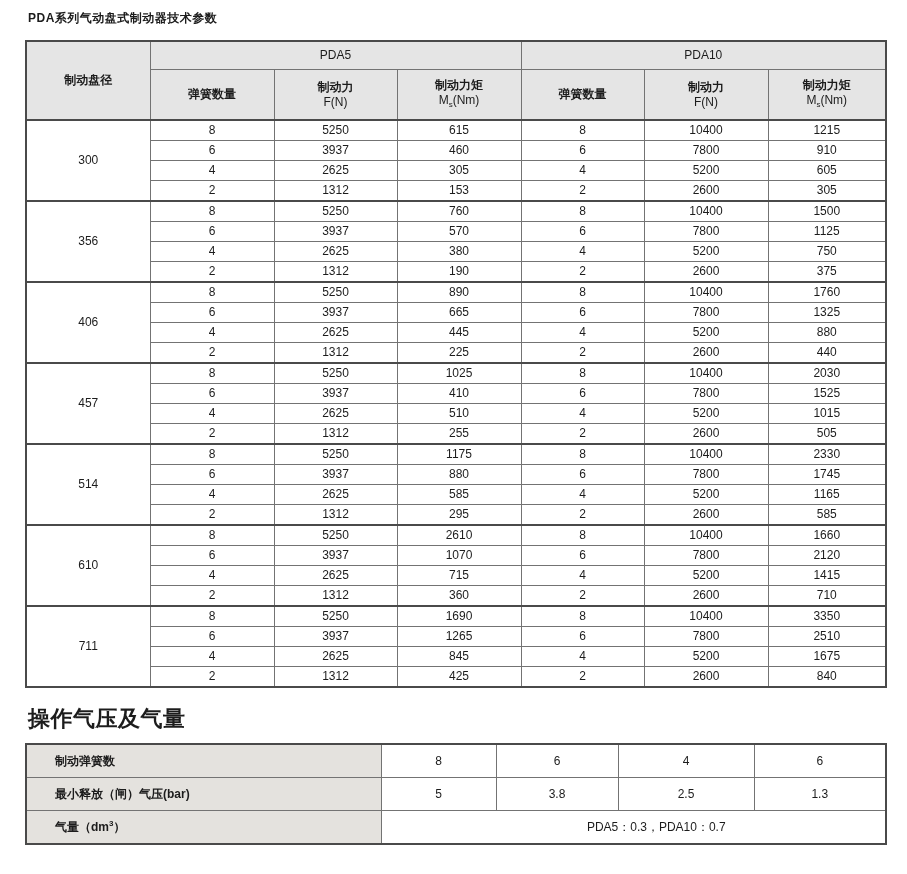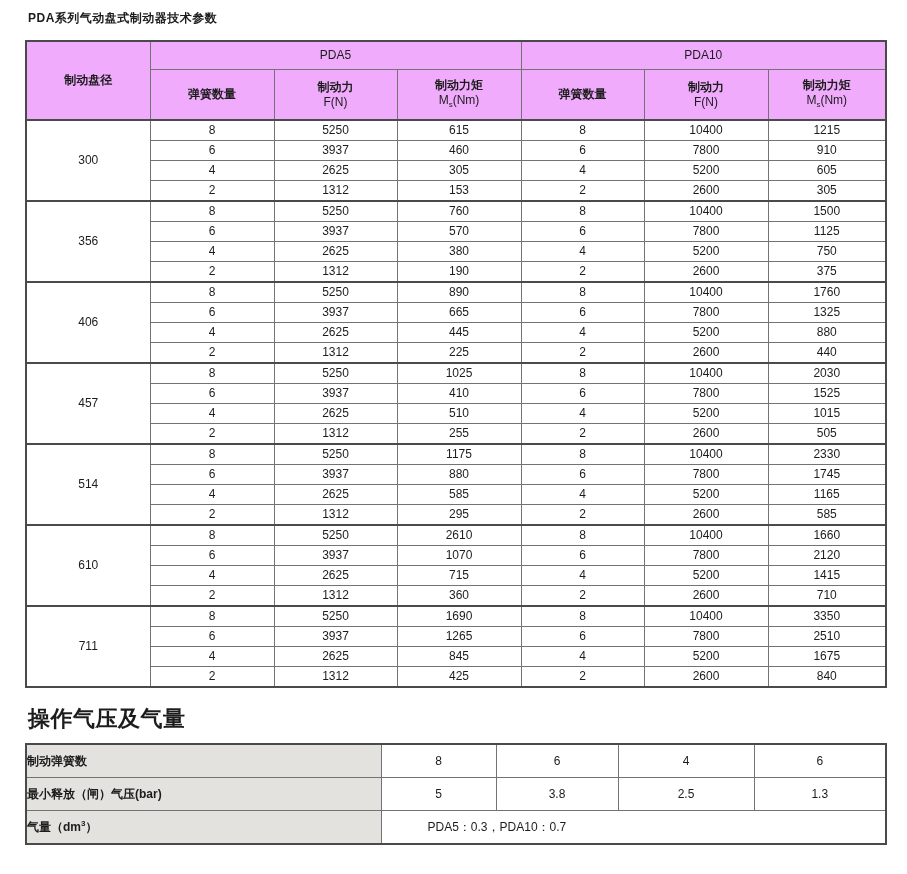--- a/index.html
+++ b/index.html
@@ -20,41 +20,41 @@
   }
 
   table { border-collapse: collapse; table-layout: fixed; width: 860px; }
 
   
   .t1 { border: 2px solid #4a4a4a; }
   .t1 th, .t1 td {
     border: 1px solid #737373; text-align: center;
     font-size: 12px; padding: 0; line-height: 1.25;
   }
-  .t1 thead th { background: #f0abfc; font-weight: bold; }
+  .t1 thead th { background: #e5e5e5; font-weight: bold; }
   .t1 .model-row th { height: 27px; }
   .t1 .sub-row th { height: 49px; }
   .t1 .sub-row th { border-bottom: 2px solid #4a4a4a; }
   .t1 .latin { font-weight: normal; }
   .t1 tbody td { height: 19px; background: #ffffff; }
   .t1 tr.group-start td { border-top: 2px solid #4a4a4a; }
   sub { font-size: 8px; }
   sup { font-size: 8px; }
 
   .note { font-size: 12px; font-weight: bold; margin: 9px 0 0 1px; }
 
   
   .t2 { border: 2px solid #4a4a4a; }
   .t2 td { border: 1px solid #737373; font-size: 12px; height: 32px; padding: 0; }
   .t2 .label {
-    background: #e4e2de; text-align: left; 
+    background: #e4e2de; text-align: left; padding-left: 28px;
     font-weight: bold;
   }
   .t2 .val { text-align: center; }
-  .t2 .span-val { text-align: left; padding-left: 46px; }
+  .t2 .span-val { text-align: center; padding-left: 46px; }
 </style>
 </head>
 <body>
 
 <div class="page">
 
   <div class="sec-title">PDA系列气动盘式制动器技术参数</div>
 
   <table class="t1">
     <colgroup>

